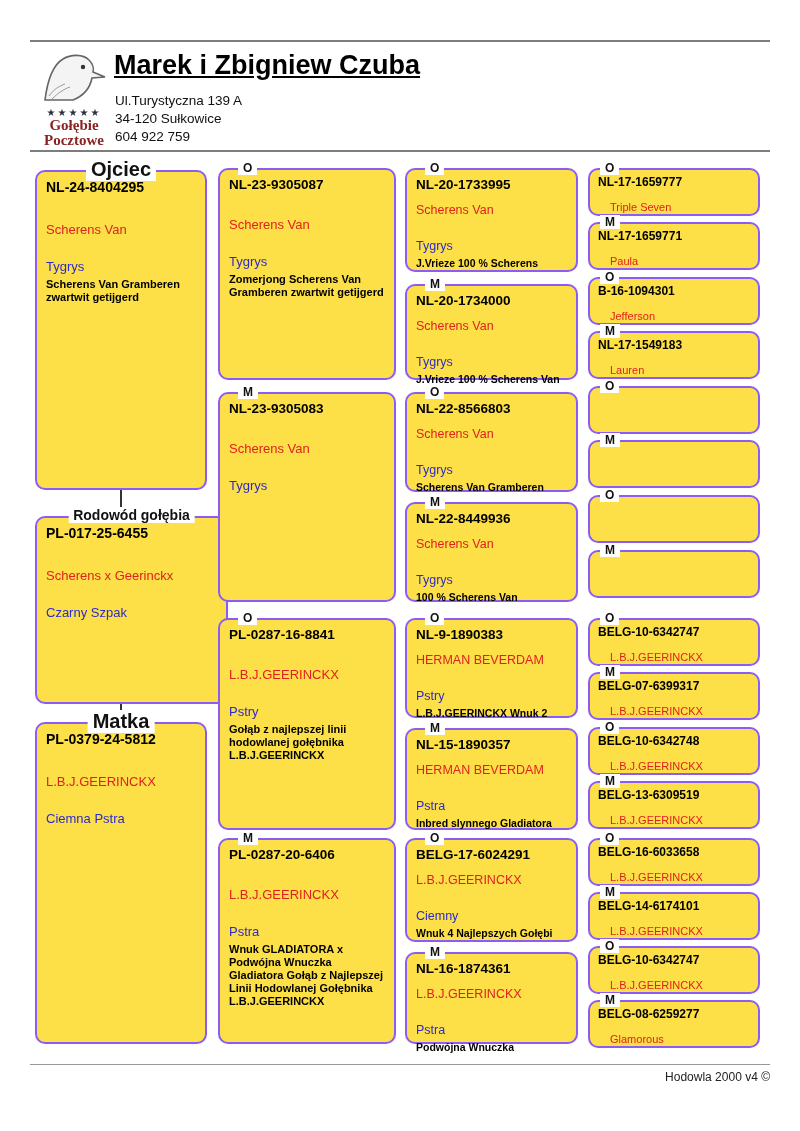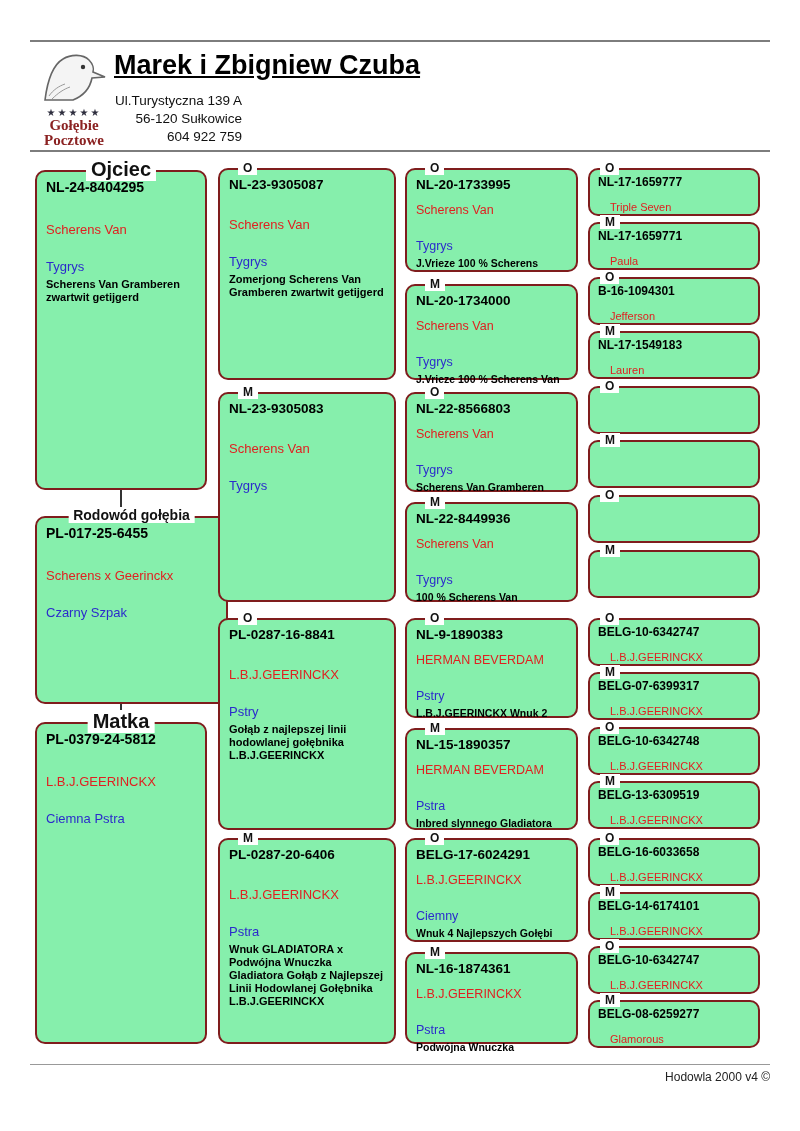--- a/index.html
+++ b/index.html
@@ -8,24 +8,24 @@
   .page { position:relative; width:800px; height:1131px; background:#fff; margin:0 auto; overflow:hidden; }
 
   .rule { position:absolute; left:30px; width:740px; height:2px; background:#7d7d7d; }
   .rule.thin { height:1px; background:#999; }
 
   
   .logo { position:absolute; left:34px; top:50px; width:80px; text-align:center; }
   .logo .stars { font-size:10px; letter-spacing:2px; color:#2e2e3e; margin-top:1px; }
   .logo .lname { font-family:"Liberation Serif", serif; font-weight:bold; font-size:15px; color:#8b2222; line-height:15px; }
   .page-title { position:absolute; left:114px; top:50px; font-size:27px; font-weight:bold; text-decoration:underline; color:#000; }
-  .addr { position:absolute; left:115px; top:92px; font-size:13.5px; line-height:18px; color:#111;text-align:right; }
+  .addr { position:absolute; left:115px; top:92px; font-size:13.5px; line-height:18px; color:#111; }
 
   
-  .pbox { position:absolute; border:2px solid #7f1d1d; border-radius:10px; background:#86efac; padding:7px 9px; }
+  .pbox { position:absolute; border:2px solid #8b5cf6; border-radius:10px; background:#fde047; padding:7px 9px; }
   .legend { position:absolute; background:#fff; padding:0 5px; font-weight:bold; color:#111; white-space:nowrap; }
   .legend.sex { left:18px; top:-9px; font-size:12px; }
   .legend.sex.s4 { left:10px; }
   .legend.center { left:50%; transform:translateX(-50%); }
   .legend.big { font-size:20px; top:-14px; }
   .legend.mid { font-size:14px; top:-11px; }
 
   .ring { font-weight:bold; font-size:13.5px; color:#000; }
   .breeder { color:var(--red,#e02020); font-size:13px; line-height:17px; }
   .colorname { color:var(--blue,#2b2bcc); font-size:13px; line-height:17px;margin-top:20px; }
@@ -61,21 +61,21 @@
       <path d="M13,49 C19,43 25,39 31,37" stroke="#999" stroke-width="1" fill="none"></path>
     </svg>
     <div class="stars">★★★★★</div>
     <div class="lname">Gołębie</div>
     <div class="lname">Pocztowe</div>
   </div>
 
   <div class="page-title">Marek i Zbigniew Czuba</div>
   <div class="addr">
     <div>Ul.Turystyczna 139 A</div>
-    <div>56-120 Sułkowice</div>
+    <div>34-120 Sułkowice</div>
     <div>604 922 759</div>
   </div>
 
   <div class="rule" style="top:150px;"></div>
 
   <div class="pbox tier1" style="left:35px;top:170px;width:172px;height:320px;">
     <span class="legend center big">Ojciec</span>
     <div class="ring">NL-24-8404295</div>
     <div class="breeder">Scherens Van</div>
     <div class="colorname">Tygrys</div>

